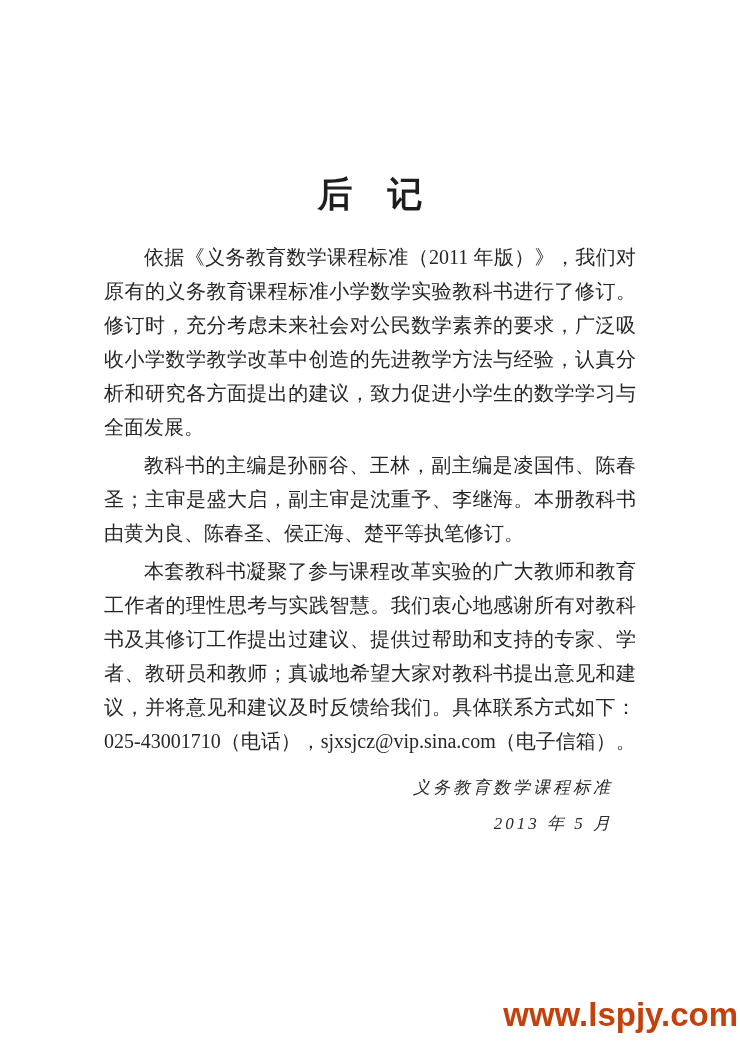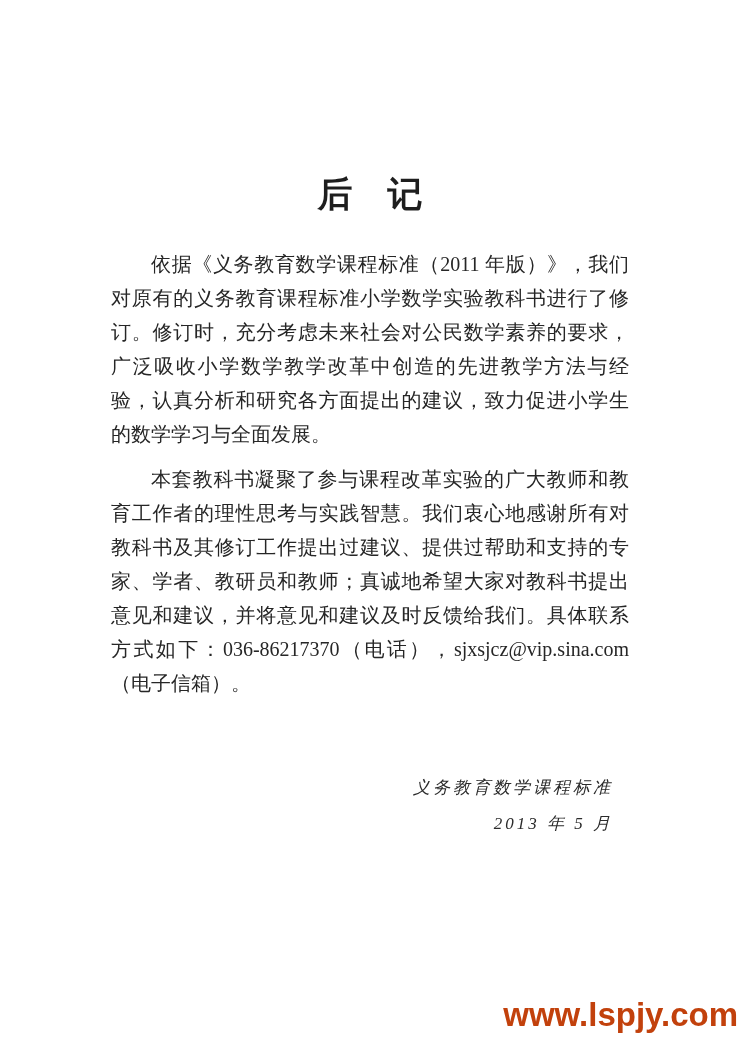--- a/index.html
+++ b/index.html
@@ -26,21 +26,21 @@
   .body-text {
     position: absolute;
     top: 236px;
     left: 100px;
     width: 540px;
     font-size: 20px;
     line-height: 34px;
     text-align: justify;
   }
   .body-text p {
-    margin: 11px;
+    margin: 4px;
     text-indent: 2em;
   }
   .signature {
     position: absolute;
     top: 770px;
     left: 100px;
     width: 513px;
     text-align: right;
     font-style: italic;
     font-size: 17px;
@@ -60,21 +60,22 @@
 </style>
 </head>
 <body>
 
 <div class="page">
 
   <h1 class="title">后　记</h1>
 
   <div class="body-text">
     <p>依据《义务教育数学课程标准（2011 年版）》，我们对原有的义务教育课程标准小学数学实验教科书进行了修订。修订时，充分考虑未来社会对公民数学素养的要求，广泛吸收小学数学教学改革中创造的先进教学方法与经验，认真分析和研究各方面提出的建议，致力促进小学生的数学学习与全面发展。</p>
-    <p>本套教科书凝聚了参与课程改革实验的广大教师和教育工作者的理性思考与实践智慧。我们衷心地感谢所有对教科书及其修订工作提出过建议、提供过帮助和支持的专家、学者、教研员和教师；真诚地希望大家对教科书提出意见和建议，并将意见和建议及时反馈给我们。具体联系方式如下：036-86217370（电话），sjxsjcz@vip.sina.com（电子信箱）。</p>
+    <p>教科书的主编是孙丽谷、王林，副主编是凌国伟、陈春圣；主审是盛大启，副主审是沈重予、李继海。本册教科书由黄为良、陈春圣、侯正海、楚平等执笔修订。</p>
+    <p>本套教科书凝聚了参与课程改革实验的广大教师和教育工作者的理性思考与实践智慧。我们衷心地感谢所有对教科书及其修订工作提出过建议、提供过帮助和支持的专家、学者、教研员和教师；真诚地希望大家对教科书提出意见和建议，并将意见和建议及时反馈给我们。具体联系方式如下：025-43001710（电话），sjxsjcz@vip.sina.com（电子信箱）。</p>
   </div>
 
   <div class="signature">
     <div>义务教育数学课程标准</div>
     <div>2013 年 5 月</div>
   </div>
 
   <div class="watermark" style="color: #c2410c;">www.lspjy.com</div>
 
 </div>

